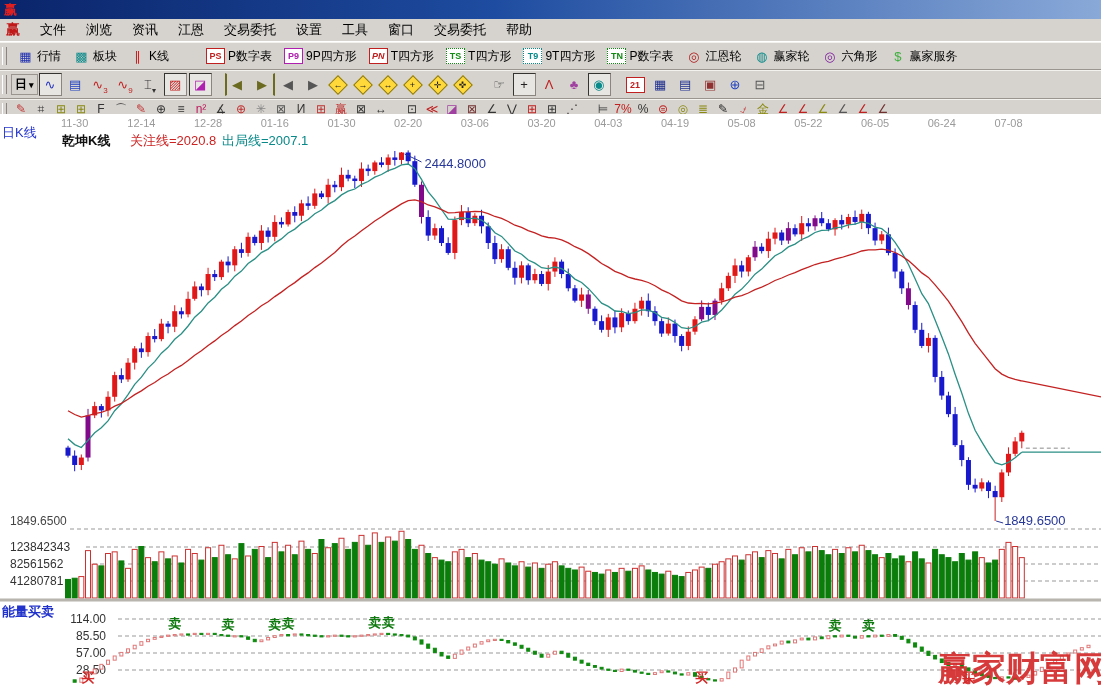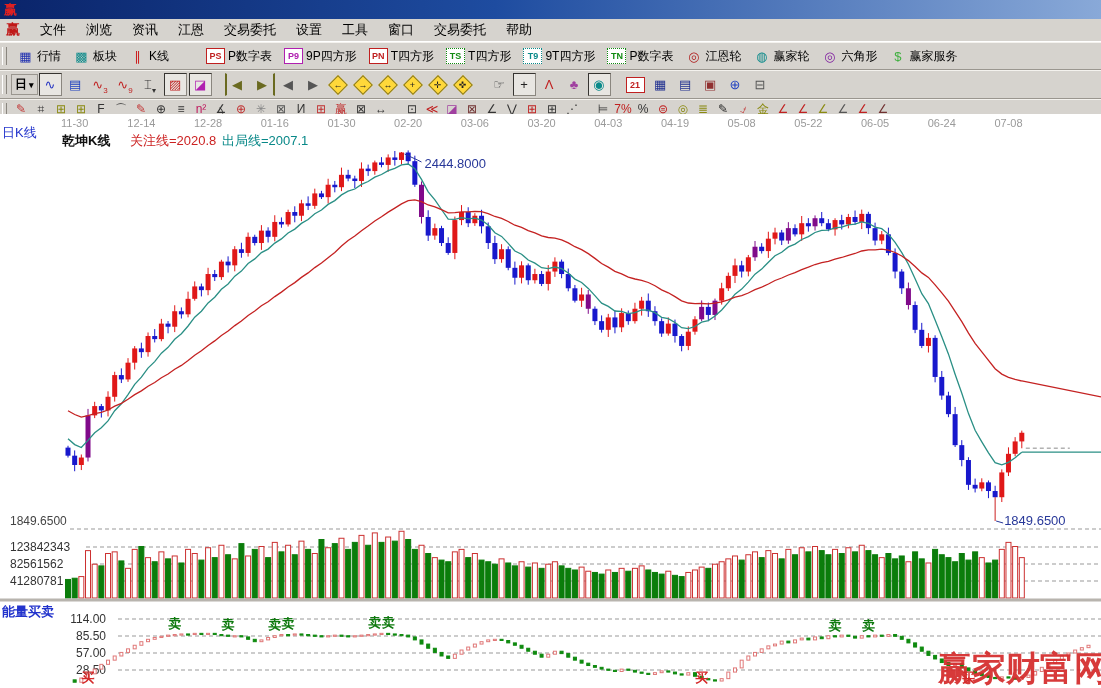--- a/index.html
+++ b/index.html
@@ -77,21 +77,21 @@
       </span>
       <span class="tbtn">
         <span class="icbox" style="color: rgb(192, 32, 32); border-color: rgb(192, 32, 32); margin-left: 25px;">PS</span>
         <span>P数字表</span>
       </span>
       <span class="tbtn">
         <span class="icbox" style="color: rgb(176, 32, 176); border-color: rgb(176, 32, 176);">P9</span>
         <span>9P四方形</span>
       </span>
       <span class="tbtn">
-        <span class="icbox" style="color: rgb(192, 32, 32); border-color: rgb(192, 32, 32);">PN</span>
+        <span class="icbox" style="color: rgb(192, 32, 32); border-color: rgb(192, 32, 32); font-style: italic;">PN</span>
         <span>T四方形</span>
       </span>
       <span class="tbtn">
         <span class="icbox dotted" style="color: rgb(16, 138, 16); border-color: rgb(16, 138, 16);">TS</span>
         <span>T四方形</span>
       </span>
       <span class="tbtn">
         <span class="icbox dotted" style="color: rgb(10, 138, 138); border-color: rgb(10, 138, 138);">T9</span>
         <span>9T四方形</span>
       </span>

